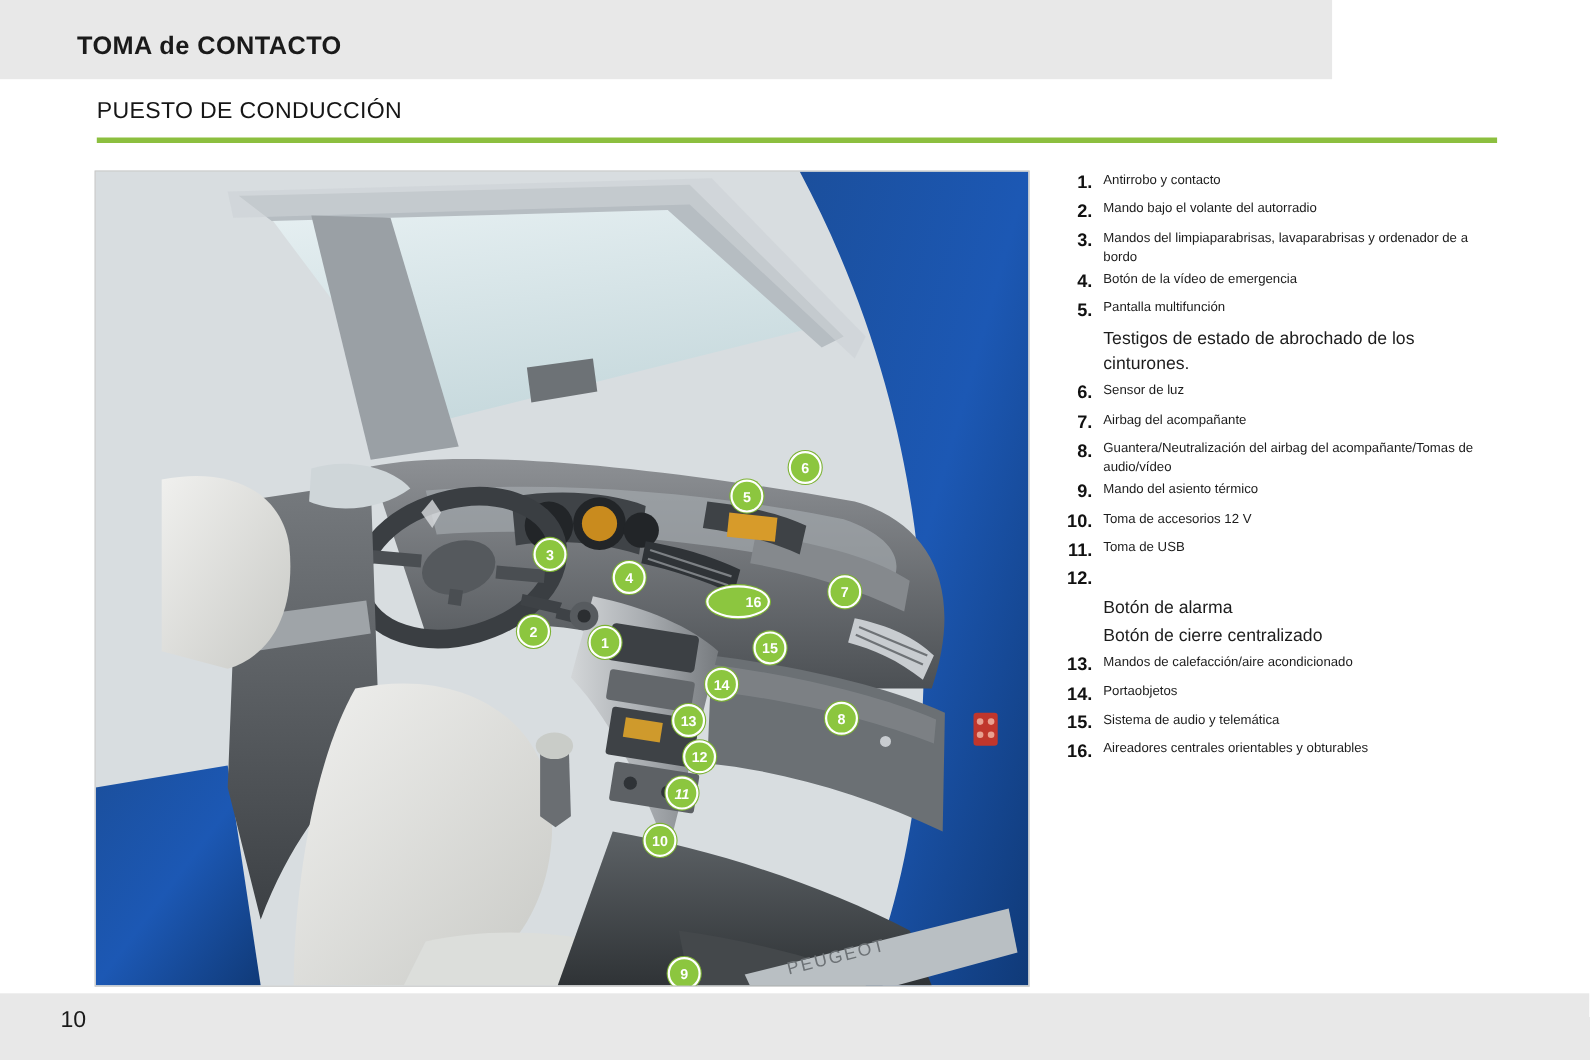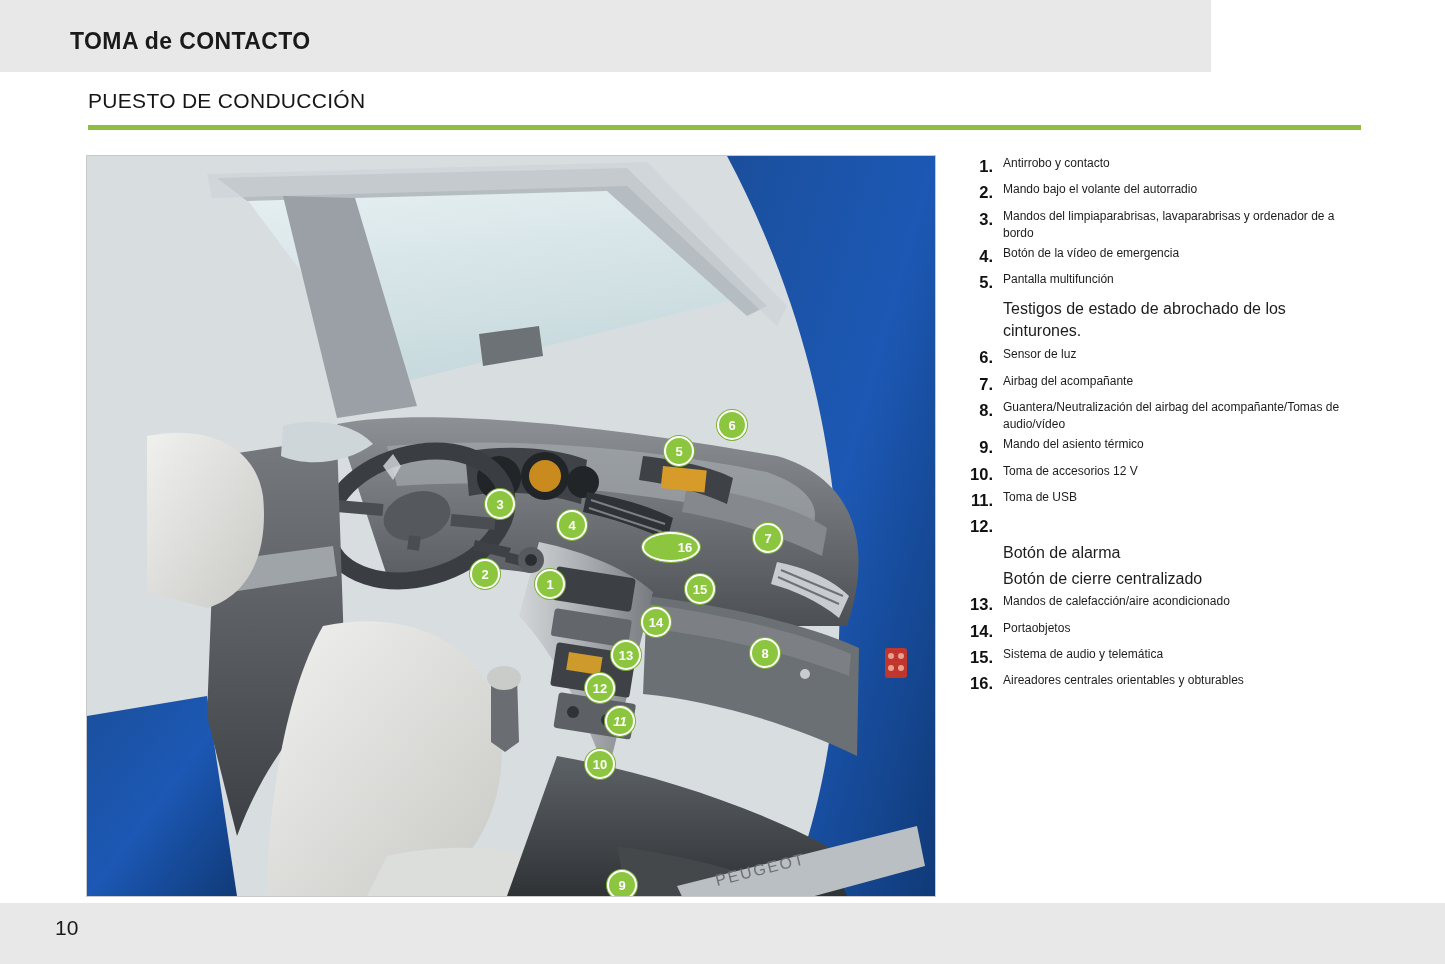--- a/index.html
+++ b/index.html
@@ -282,21 +282,21 @@
     <div class="callout" style="left:383px; top:403px;">2</div>
     <div class="callout" style="left:398px; top:333px;">3</div>
     <div class="callout" style="left:470px; top:354px;">4</div>
     <div class="callout" style="left:577px; top:280px;">5</div>
     <div class="callout" style="left:630px; top:254px;">6</div>
     <div class="callout" style="left:666px; top:367px;">7</div>
     <div class="callout" style="left:663px; top:482px;">8</div>
     <div class="callout" style="left:520px; top:714px;">9</div>
     <div class="callout" style="left:498px; top:593px;">10</div>
     <div class="callout" style="left:518px; top:550px;font-style:italic;">11</div>
-    <div class="callout" style="left:498px; top:517px;">12</div>
+    <div class="callout" style="left:534px; top:517px;">12</div>
     <div class="callout" style="left:524px; top:484px;">13</div>
     <div class="callout" style="left:554px; top:451px;">14</div>
     <div class="callout" style="left:598px; top:418px;">15</div>
     <div class="callout" style="left:555px; top:376px;padding-left:28px;">16</div>
   </div>
 
   <div class="legend">
 
     <div class="legend-row">
       <div class="legend-num">1.</div>

